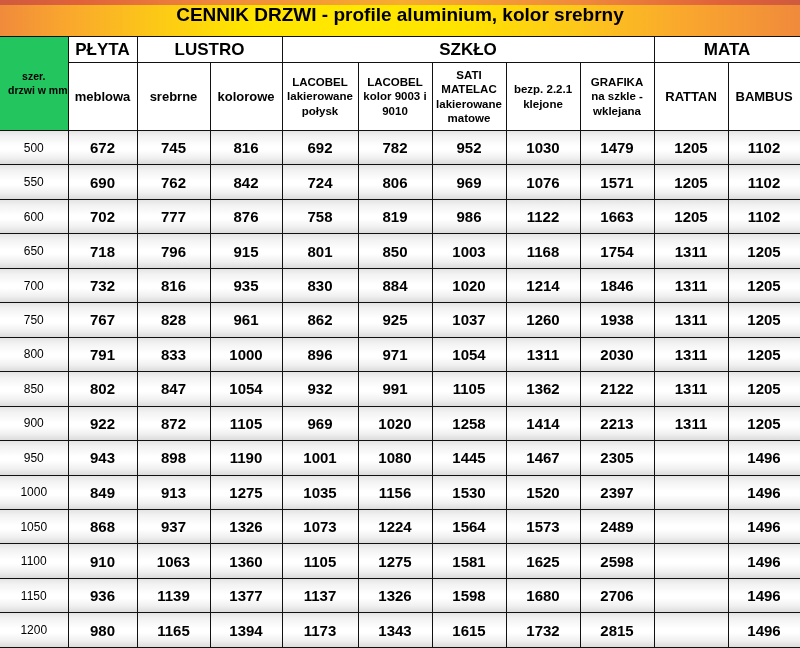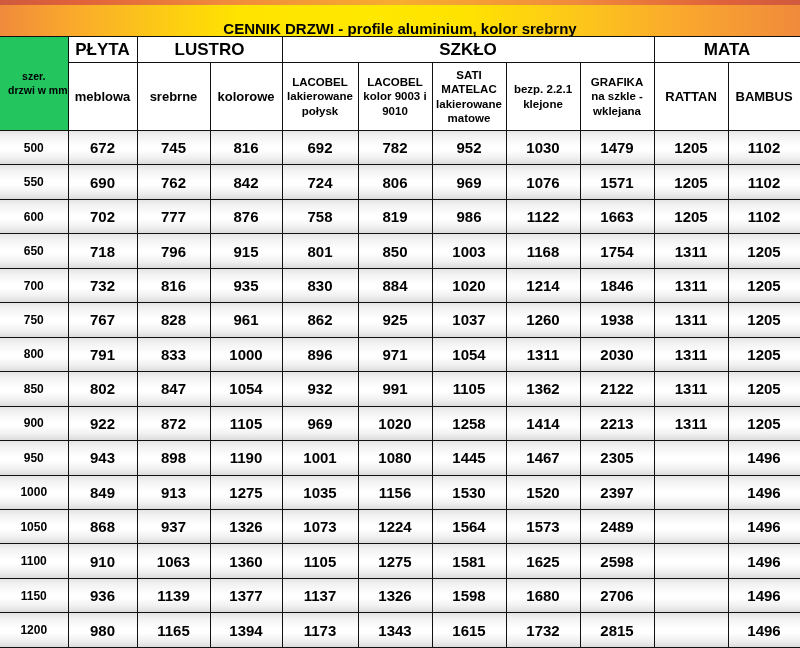--- a/index.html
+++ b/index.html
@@ -38,23 +38,23 @@
     left: 0; top: 0;
     width: 100%;
     height: 5px;
     background: linear-gradient(90deg,
         #cf5a3e 0%, #e0623a 10%, #f08a3c 28%,
         #f7ad2f 50%, #f08a3c 72%, #e0623a 90%, #cf5a3e 100%);
   }
   #title-text {
     position: absolute;
     left: 0; right: 0;
-    top: 20px;
+    top: 4px;
     text-align: center;
-    font-size: 15px;
+    font-size: 19px;
     font-weight: bold;
     color: #000000;
     letter-spacing: 0px;
     white-space: nowrap;
   }
 
   
   #price-table {
     width: 800px;
     height: 612px;
@@ -109,21 +109,21 @@
     background-image: linear-gradient(180deg,
         #e4e4e4 0%,
         #f2f2f2 16%,
         #ffffff 46%,
         #ffffff 58%,
         #f0f0f0 82%,
         #dcdcdc 100%);
   }
   tbody td.width-cell {
     font-size: 12px;
-    font-weight: bold;
+    font-weight: normal;
     color: #33559b;
     border-left: 0 !important;
   }
   tbody td.empty-cell { color: transparent; }
 </style>
 </head>
 <body>
 
 <div id="title-banner">
   <div id="title-text">CENNIK DRZWI - profile aluminium, kolor srebrny</div>

